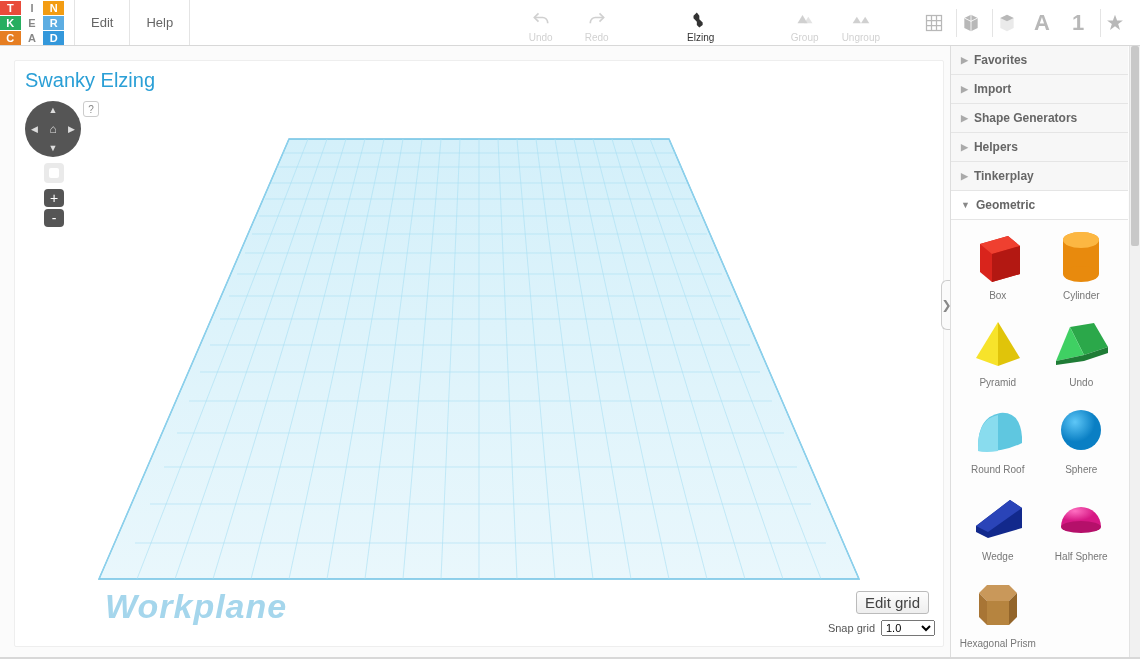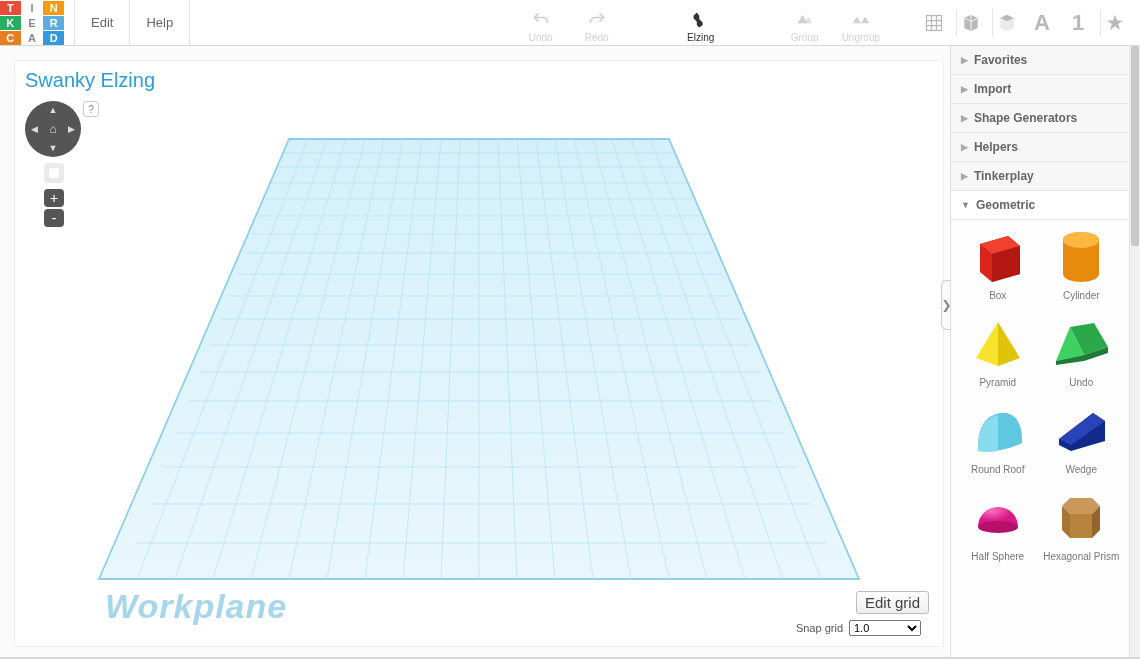--- a/index.html
+++ b/index.html
@@ -33,22 +33,22 @@
   .navorb .up{top:4px;} .navorb .down{bottom:4px;} .navorb .left{left:6px;} .navorb .right{right:6px;}
   .help-bubble{position:absolute;top:40px;left:68px;width:16px;height:16px;border:1px solid #ccc;border-radius:3px;font-size:10px;display:flex;align-items:center;justify-content:center;background:#fff;color:#888;cursor:pointer;}
   .fitbox{position:absolute;top:102px;left:29px;width:20px;height:20px;background:#eaeaea;border-radius:4px;cursor:pointer;}
   .fitbox::after{content:"";position:absolute;inset:5px;background:#fff;border-radius:2px;}
   .zoomgrp{position:absolute;top:128px;left:29px;width:20px;display:flex;flex-direction:column;gap:2px;}
   .zbtn{height:18px;background:#555;color:#fff;border-radius:4px;display:flex;align-items:center;justify-content:center;font-size:14px;cursor:pointer;}
   
   .gridwrap{position:absolute;inset:0;display:flex;align-items:center;justify-content:center;pointer-events:none;}
   .wp-label{position:absolute;left:90px;bottom:20px;font-size:34px;font-weight:bold;font-style:italic;color:#a5d6ec;letter-spacing:1px;}
   .editgrid{position:absolute;right:14px;bottom:32px;background:linear-gradient(#fdfdfd,#eee);border:1px solid #bbb;border-radius:3px;padding:2px 8px;font-size:15px;color:#444;cursor:pointer;}
-  .snapgrid{position:absolute;right:22px;bottom:10px;display:flex;align-items:center;gap:6px;font-size:11px;color:#555;}
-  .snapgrid select{font-size:11px;width:72px;}
+  .snapgrid{position:absolute;right:8px;bottom:10px;display:flex;align-items:center;gap:6px;font-size:11px;color:#555;}
+  .snapgrid select{font-size:11px;width:54px;}
   
   .side{position:absolute;top:46px;right:0;bottom:0;width:190px;border-left:1px solid #ddd;background:#fdfdfd;overflow:hidden;}
   .side-scroll{position:absolute;top:0;right:12px;left:0;bottom:0;overflow:auto;}
   .side-scrollbar{position:absolute;top:0;right:0;width:11px;bottom:0;background:#f1f1f1;border-left:1px solid #e3e3e3;}
   .side-scrollbar .thumb{position:absolute;top:0;height:200px;left:1px;right:1px;background:#c8c8c8;border-radius:2px;}
   .cat{border-bottom:1px solid #e5e5e5;padding:7px 10px;font-size:12px;font-weight:bold;color:#666;display:flex;align-items:center;gap:6px;cursor:pointer;background:#f7f7f7;}
   .cat .tri{font-size:9px;color:#aaa;}
   .cat.open{background:#fff;}
   .cat.open .tri{color:#888;}
   .shapes{display:grid;grid-template-columns:1fr 1fr;padding:6px 8px;gap:12px 6px;}
@@ -308,20 +308,34 @@
         <div class="shape">
           <div class="thumb">
               <svg width="56" height="46" viewBox="0 0 56 46">
                 <path d="M8 40 Q8 10 30 6 Q50 4 52 30 L52 36 Q32 46 8 44 Z" fill="#5fc7e0"></path>
                 <path d="M8 40 Q8 12 28 8 L28 44 Q16 46 8 44 Z" fill="#89dcee"></path>
               </svg>
             </div>
           <span class="lbl">Round Roof</span>
         </div>
 
+        <div class="shape">
+          <div class="thumb">
+              <svg width="48" height="48" viewBox="0 0 48 48">
+                <defs>
+                  <radialGradient id="sg" cx="35%" cy="30%">
+                    <stop offset="0" stop-color="#5ec7f7"></stop>
+                    <stop offset="1" stop-color="#0a7fc4"></stop>
+                  </radialGradient>
+                </defs>
+                <circle cx="24" cy="24" r="20" fill="url(#sg)"></circle>
+              </svg>
+            </div>
+          <span class="lbl">Sphere</span>
+        </div>
 
         <div class="shape">
           <div class="thumb">
               <svg width="56" height="46" viewBox="0 0 56 46">
                 <polygon points="6,32 40,6 52,14 52,34 18,44 6,38" fill="#12298c"></polygon>
                 <polygon points="6,32 40,6 52,14 18,38" fill="#2a44b8"></polygon>
               </svg>
             </div>
           <span class="lbl">Wedge</span>
         </div>

